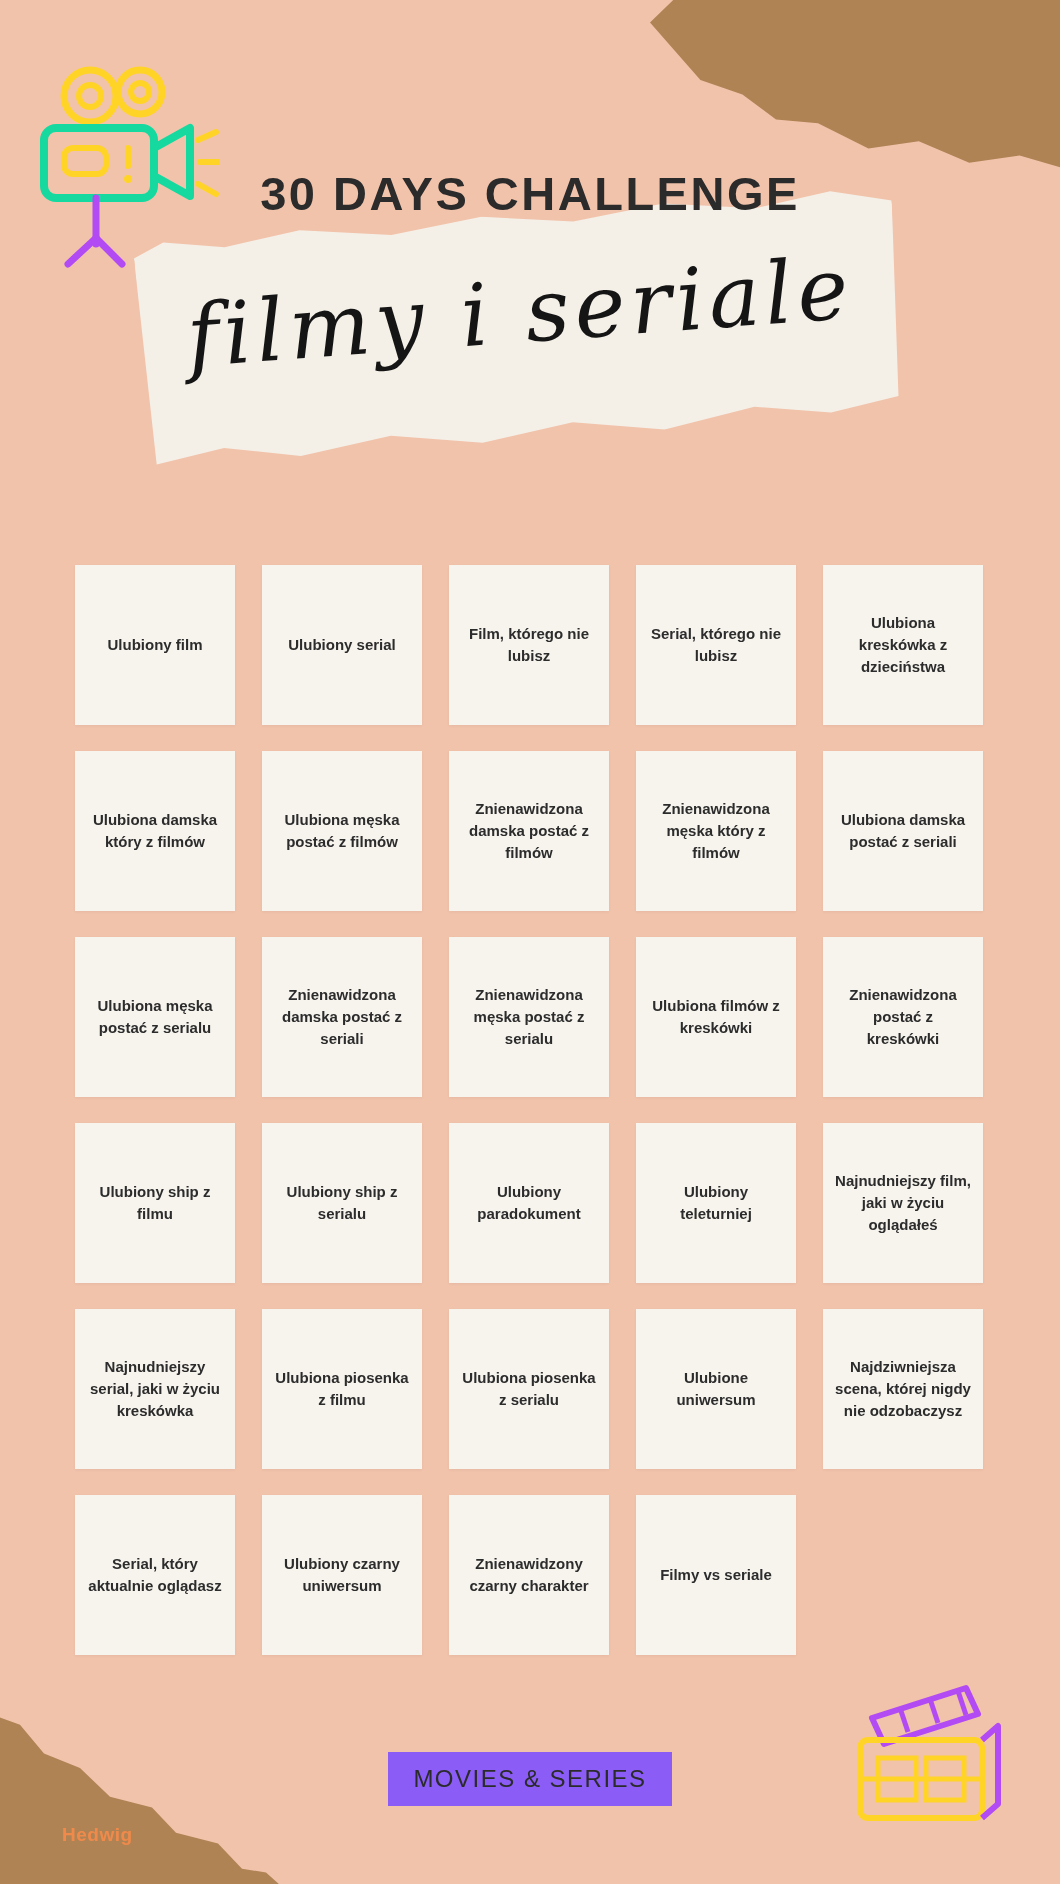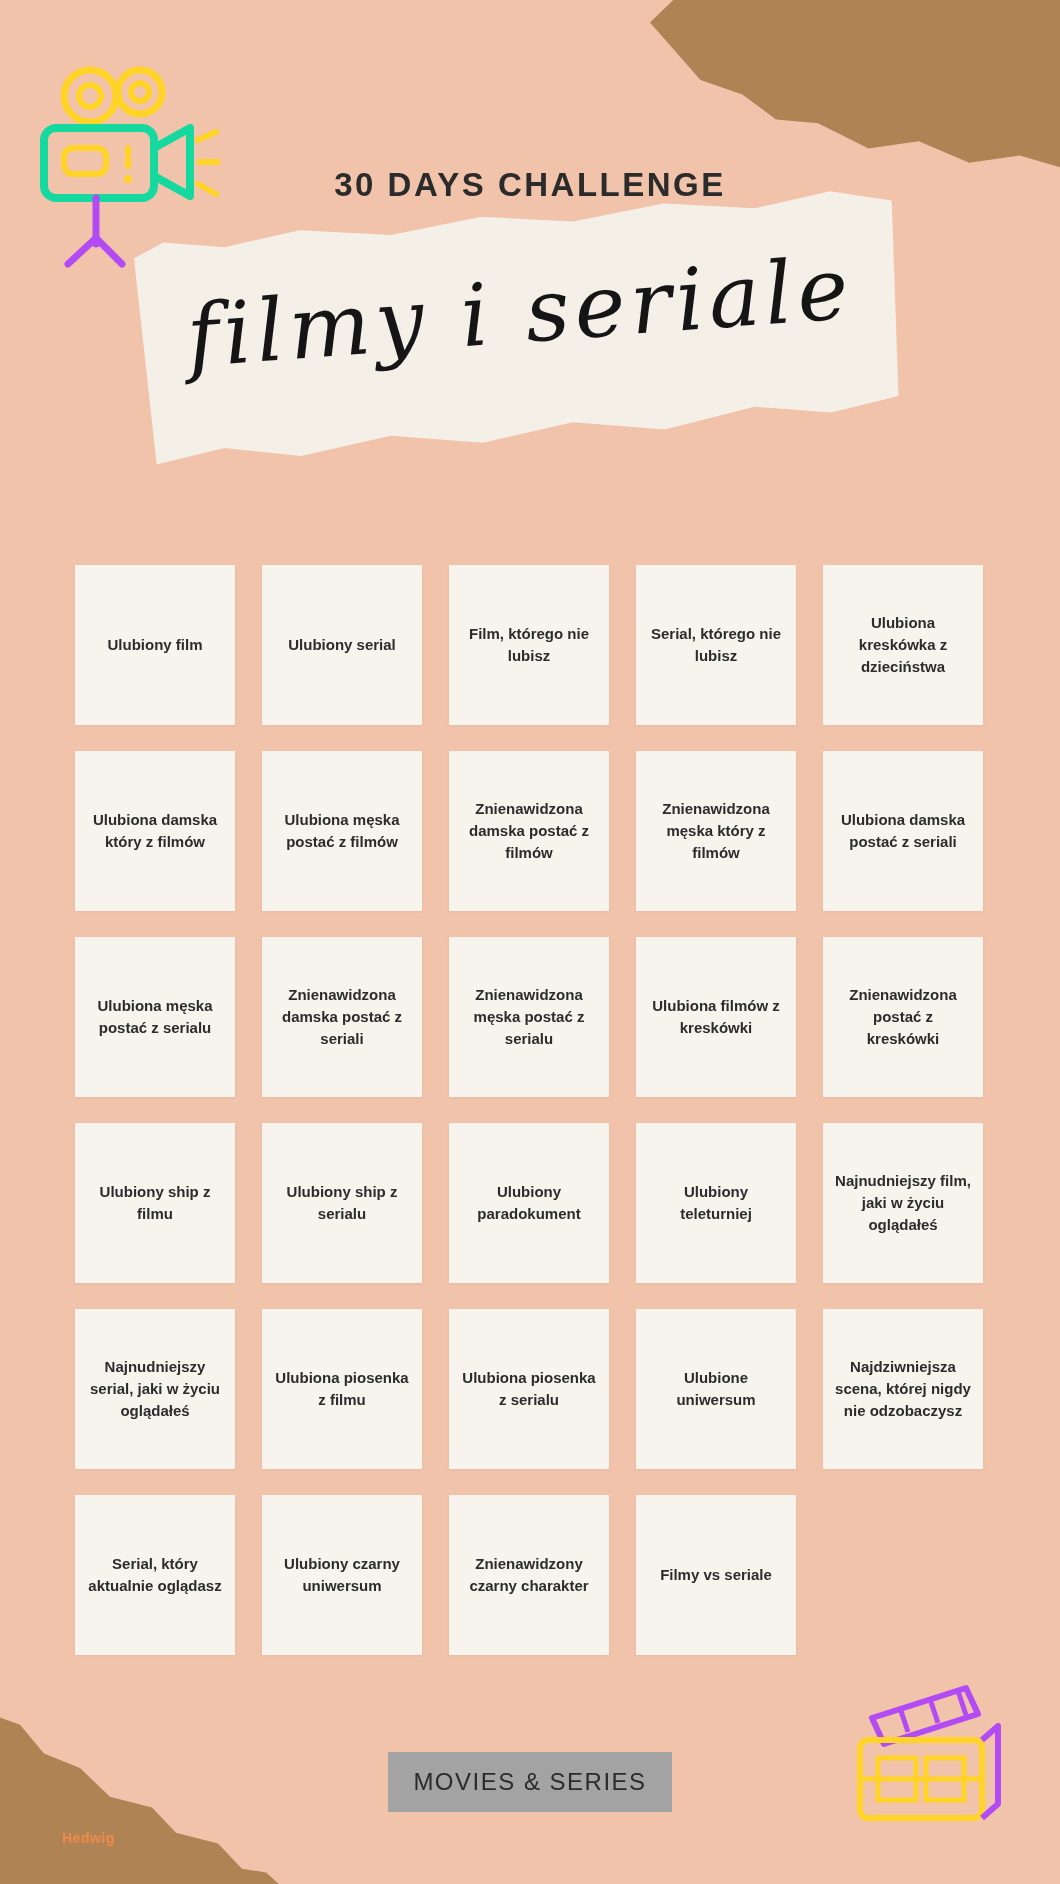--- a/index.html
+++ b/index.html
@@ -45,21 +45,21 @@
     width: 190px;
     height: 220px;
     z-index: 3;
   }
   .challenge-title {
     position: absolute;
     top: 166px;
     left: 0;
     width: 100%;
     text-align: center;
-    font-size: 33px;
+    font-size: 47px;
     font-weight: bold;
     letter-spacing: 2.5px;
     color: #2b2b2b;
     z-index: 3;
   }
 
   
   .tape {
     position: absolute;
     left: 140px;
@@ -115,43 +115,43 @@
     color: #2c2c2c;
     box-shadow: 0 1px 3px rgba(0,0,0,0.05);
   }
 
   
   .footer-label {
     position: absolute;
     left: 388px;
     top: 1752px;
     width: 284px;
-    height: 60px;
-    background: #a3a3a3;
+    height: 54px;
+    background: #8b5cf6;
     display: flex;
     align-items: center;
     justify-content: center;
     font-size: 24px;
     letter-spacing: 1.5px;
     color: #2b2b2b;
     z-index: 3;
   }
   .clapper-icon {
     position: absolute;
     right: 42px;
     bottom: 50px;
     width: 180px;
     height: 160px;
     z-index: 3;
   }
   .signature {
     position: absolute;
     left: 62px;
     bottom: 38px;
-    font-size: 14px;
+    font-size: 19px;
     font-weight: bold;
     color: #f08a4b;
     z-index: 4;
     letter-spacing: 0.5px;
   }
 </style>
 </head>
 <body>
 
 <div class="corner-top"></div>
@@ -200,21 +200,21 @@
   <div class="cell">Ulubiona męska postać z serialu</div>
   <div class="cell">Znienawidzona damska postać z seriali</div>
   <div class="cell">Znienawidzona męska postać z serialu</div>
   <div class="cell">Ulubiona filmów z kreskówki</div>
   <div class="cell">Znienawidzona postać z kreskówki</div>
   <div class="cell">Ulubiony ship z filmu</div>
   <div class="cell">Ulubiony ship z serialu</div>
   <div class="cell">Ulubiony paradokument</div>
   <div class="cell">Ulubiony teleturniej</div>
   <div class="cell">Najnudniejszy film, jaki w życiu oglądałeś</div>
-  <div class="cell">Najnudniejszy serial, jaki w życiu oglądałeś</div>
+  <div class="cell">Najnudniejszy serial, jaki w życiu kreskówka</div>
   <div class="cell">Ulubiona piosenka z filmu</div>
   <div class="cell">Ulubiona piosenka z serialu</div>
   <div class="cell">Ulubione uniwersum</div>
   <div class="cell">Najdziwniejsza scena, której nigdy nie odzobaczysz</div>
   <div class="cell">Serial, który aktualnie oglądasz</div>
   <div class="cell">Ulubiony czarny uniwersum</div>
   <div class="cell">Znienawidzony czarny charakter</div>
   <div class="cell">Filmy vs seriale</div>
 </div>
 

